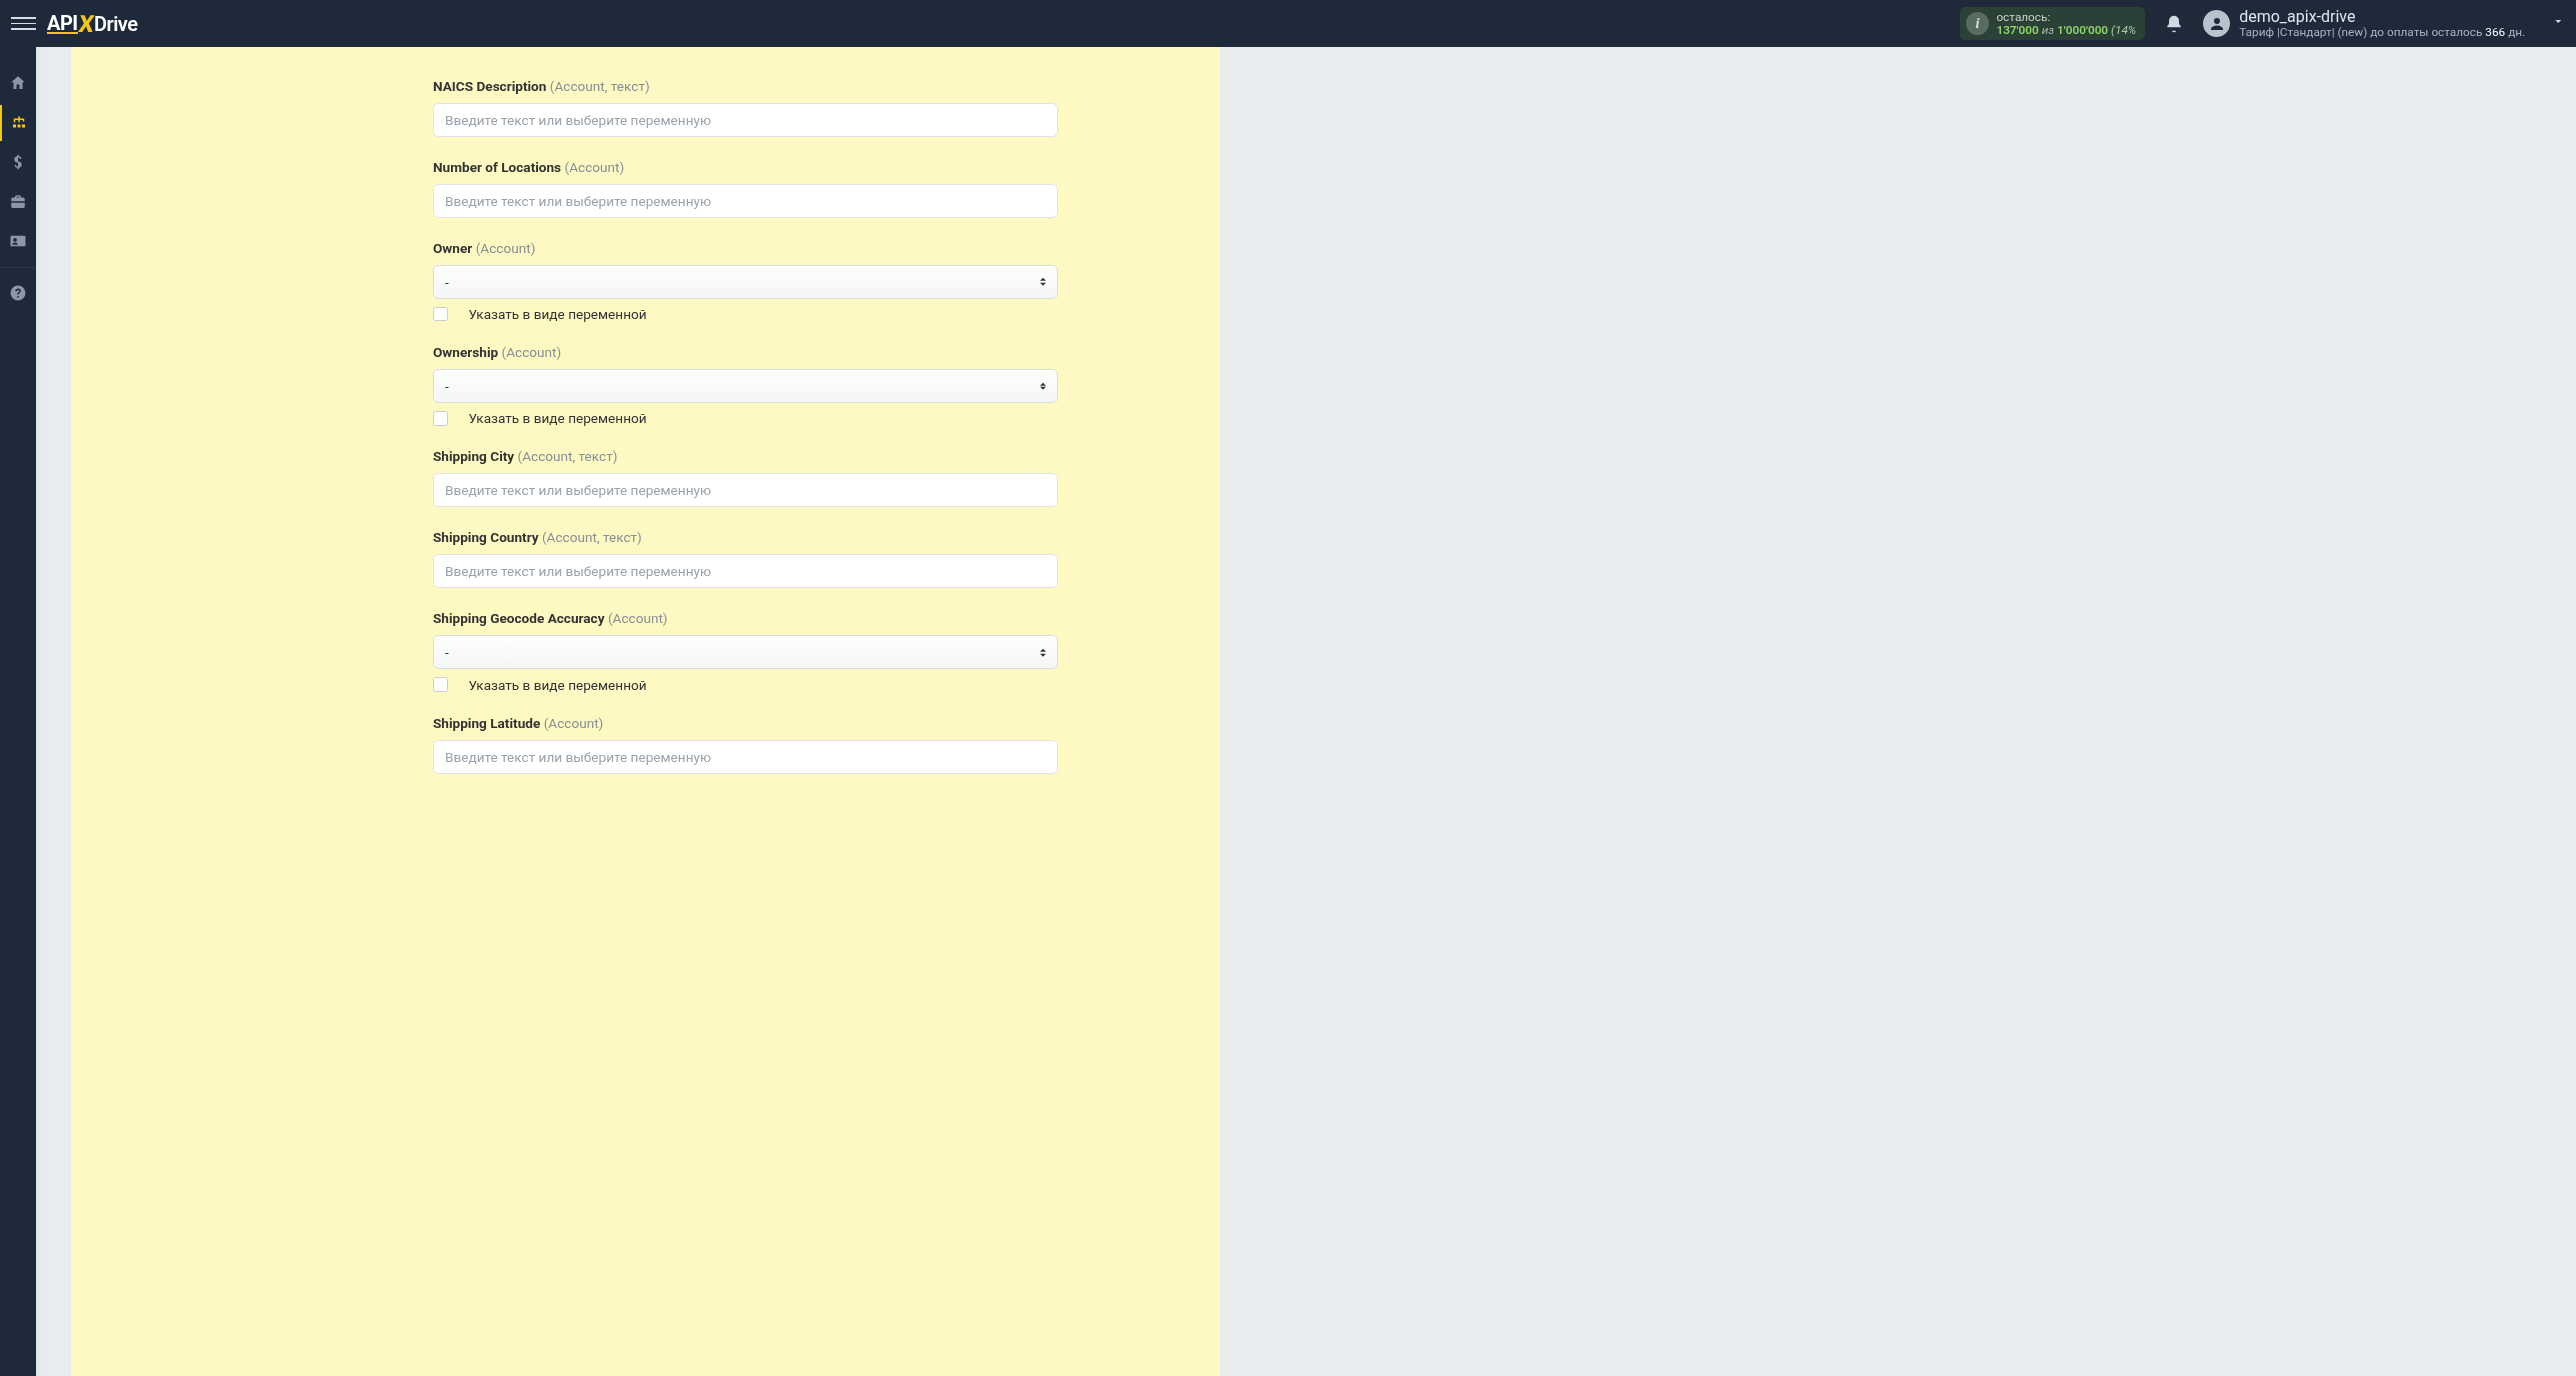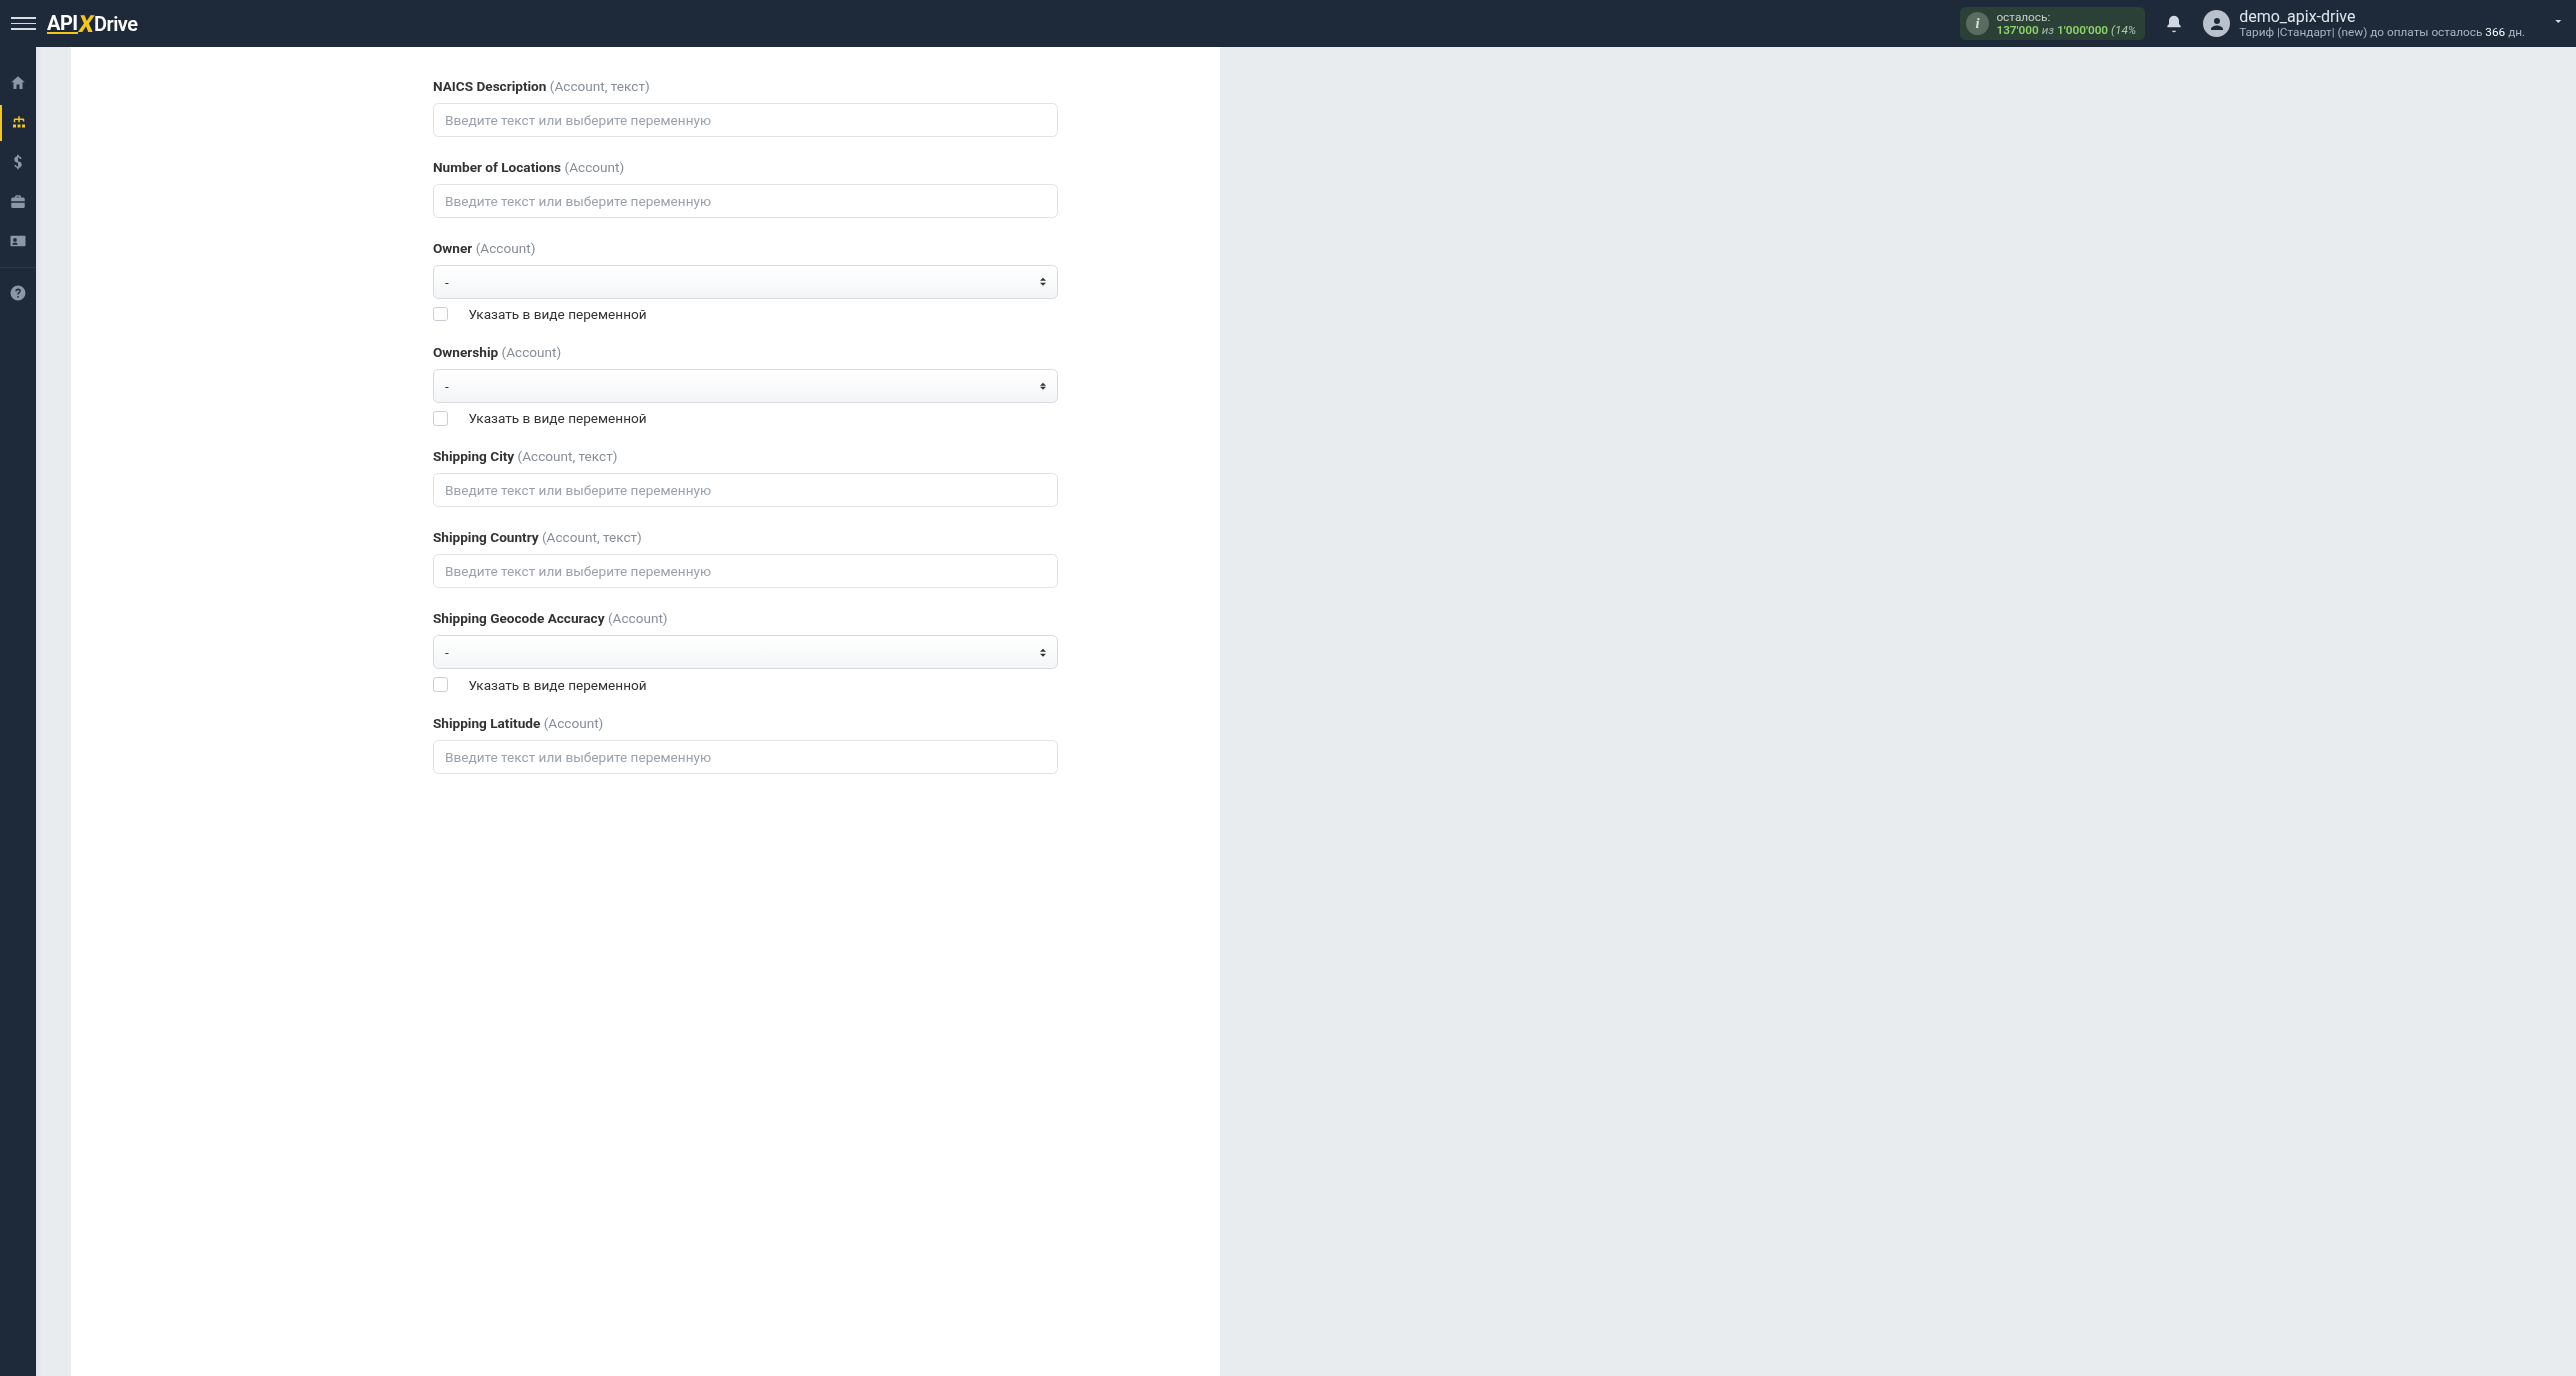--- a/index.html
+++ b/index.html
@@ -35,21 +35,21 @@
 
   .sidebar { position:fixed; top:47px; left:0; bottom:0; width:36px; background:#1e2a3a; display:flex; flex-direction:column; align-items:center; padding-top:18px; gap:3.6px; z-index:50; }
   .sidebar .nav-item { width:36px; height:36px; display:flex; align-items:center; justify-content:center; cursor:pointer; }
   .sidebar .nav-item svg { width:18px; height:18px; fill:#8b97a5; }
   .sidebar .nav-item.active { border-left:2.7px solid #f5c518; }
   .sidebar .nav-item.active svg { fill:#f5c518; }
   .sidebar .divider { height:0.9px; width:100%; background:#2b3747; margin:3.6px 0; }
 
   .page { margin-left:36px; padding-top:47px; min-height:100vh; background:#e9ecef; }
   .left-shadow { position:fixed; left:36px; top:47px; bottom:0; width:34px; background:#e9ecef; box-shadow:inset 5.4px 0 7.2px -5.4px rgba(0,0,0,0.08); z-index:1; }
-  .card { background:#ffffff; max-width:1150px; margin:0 0 0 34px; padding:9px 45px 36px 362px; min-height:calc(100vh - 47px); border-left:0.9px solid #e9ecef; }
+  .card { background:#fef9c3; max-width:1150px; margin:0 0 0 34px; padding:9px 45px 36px 362px; min-height:calc(100vh - 47px); border-left:0.9px solid #e9ecef; }
 
   .field { margin-top:22px; }
   .field-label { font-size:13.6px; color:#333; margin-bottom:9px; font-weight:700; }
   .field-label .hint { color:#878f97; font-weight:400; }
   .text-input { width:625px; height:34px; border:0.9px solid #dfe3e7; border-radius:5.4px; padding:0 11px; font-size:13.6px; color:#333; background:#fff; }
   .text-input::placeholder { color:#9aa3ac; }
   .select-wrap { position:relative; width:625px; }
   .select { width:100%; height:34px; border:0.9px solid #d7dbdf; border-radius:5.4px; padding:0 27px 0 11px; font-size:13.6px; color:#333; appearance:none; -webkit-appearance:none; background:linear-gradient(#ffffff,#f3f5f7); cursor:pointer; }
   .select-caret { position:absolute; right:9px; top:50%; transform:translateY(-50%); width:12.7px; height:12.7px; pointer-events:none; display:flex; flex-direction:column; gap:1.8px; align-items:center; justify-content:center; }
   .select-caret::before,.select-caret::after{content:"";width:0;height:0;border-left:3.6px solid transparent;border-right:3.6px solid transparent;}

